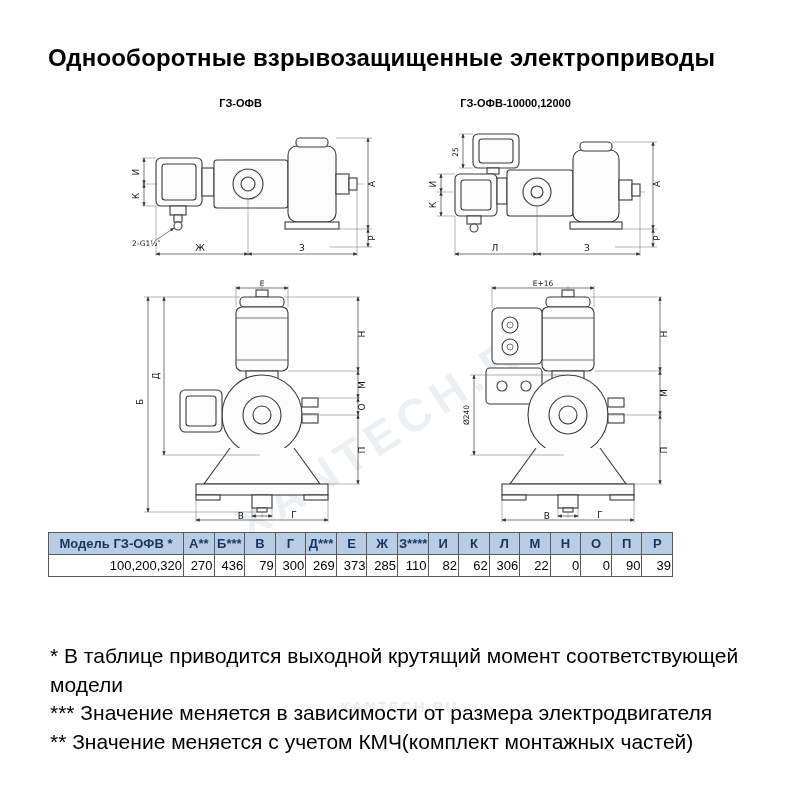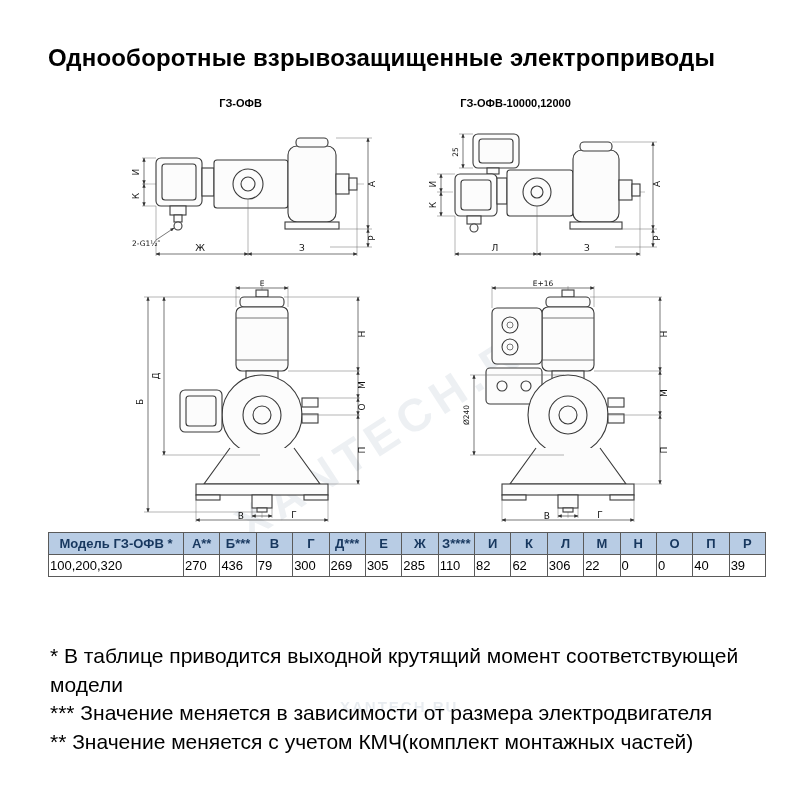--- a/index.html
+++ b/index.html
@@ -11,25 +11,25 @@
   .dlabel.left{left:118px;width:165px;}
   .dlabel.right{left:368px;width:215px;text-align:center;}
   svg.draw{position:absolute;}
   svg text{font-family:"DejaVu Sans",sans-serif;font-size:9px;fill:#111;}
   svg text.small{font-size:7.5px;}
   .sh rect,.sh circle,.sh path{fill:#fcfcfc;stroke:#3a3a3a;stroke-width:1.1;}
   .sh2 line,.sh2 rect,.sh2 circle{fill:none;stroke:#555;stroke-width:.8;}
   .cl line{stroke:#999;stroke-width:.6;stroke-dasharray:8 3 2 3;}
   .xl line{stroke:#6a6a6a;stroke-width:.5;}
   .dl line{stroke:#3d3d3d;stroke-width:.7;}
-  table.dims{position:absolute;left:8px;top:532px;width:718px;border-collapse:collapse;
+  table.dims{position:absolute;left:8px;top:532px;width:625px;border-collapse:collapse;
              table-layout:fixed;font-size:13px;}
   table.dims th{background:#b8cce4;color:#17375e;font-weight:bold;border:1px solid #5a5a5a;
                 padding:3px 1px;text-align:center;}
-  table.dims td{border:1px solid #5a5a5a;padding:3px 1px;text-align:left;background:#fff;}
+  table.dims td{border:1px solid #5a5a5a;padding:3px 1px;text-align:right;background:#fff;}
   th.modelcol{width:132px;}
   .footnotes{position:absolute;left:10px;top:642px;font-size:21px;line-height:28.5px;}
   .wm{position:absolute;font-weight:bold;pointer-events:none;white-space:nowrap;}
   .wm.main{left:170px;top:400px;font-size:46px;letter-spacing:7px;
            color:rgba(130,148,170,.14);transform:rotate(-33deg);}
   .wm.foot{left:300px;top:698px;font-size:15px;letter-spacing:2px;color:rgba(130,148,170,.18);}
 </style>
 </head>
 <body>
 
@@ -318,30 +318,30 @@
         </tr>
       </thead>
     <tbody>
         <tr>
           <td>100,200,320</td>
           <td>270</td>
           <td>436</td>
           <td>79</td>
           <td>300</td>
           <td>269</td>
-          <td>305</td>
+          <td>373</td>
           <td>285</td>
           <td>110</td>
           <td>82</td>
           <td>62</td>
           <td>306</td>
           <td>22</td>
           <td>0</td>
           <td>0</td>
-          <td>40</td>
+          <td>90</td>
           <td>39</td>
         </tr>
       </tbody>
   </table>
 
   <div class="footnotes">
     <div>* В таблице приводится выходной крутящий момент соответствующей модели</div>
     <div>*** Значение меняется в зависимости от размера электродвигателя</div>
     <div>** Значение меняется с учетом КМЧ(комплект монтажных частей)</div>
   </div>

